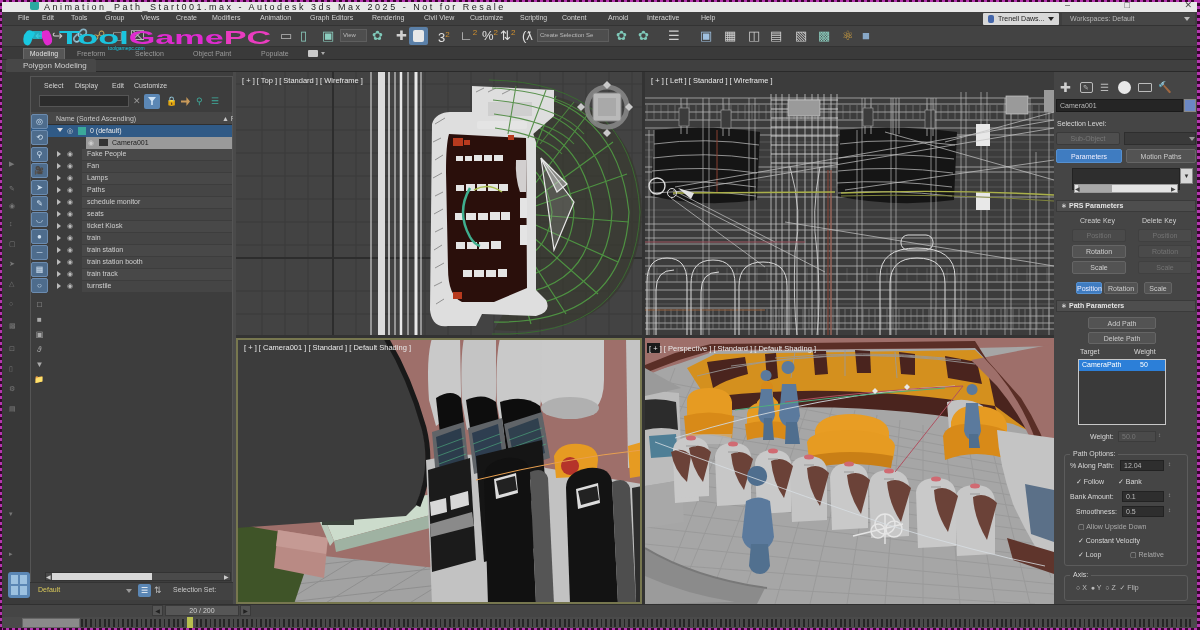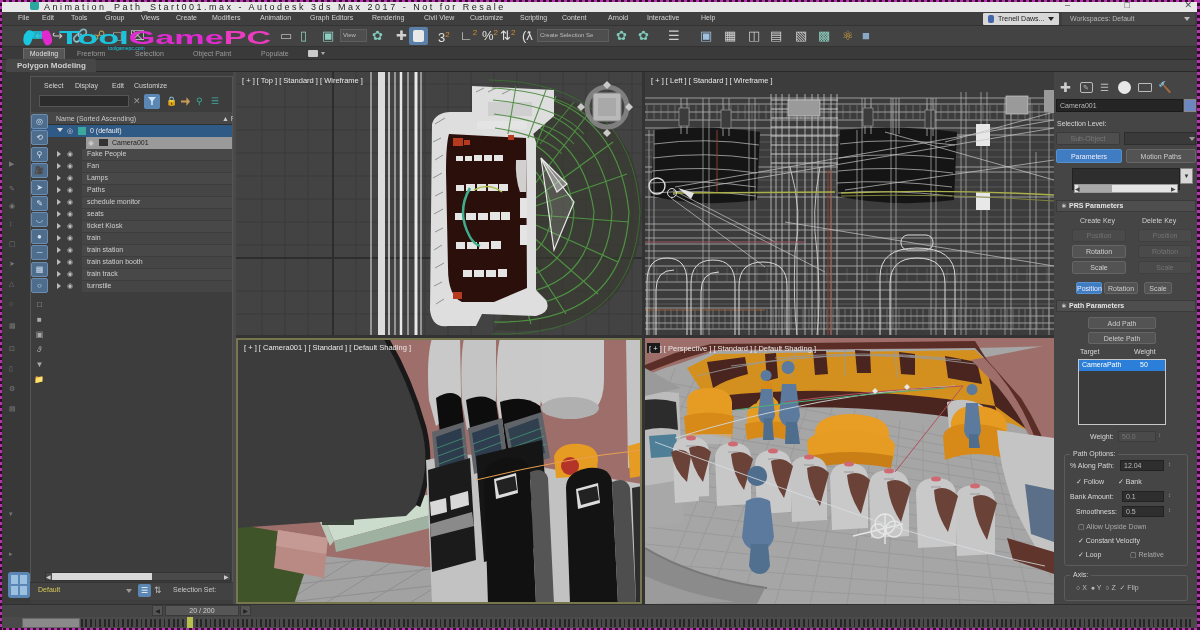--- a/index.html
+++ b/index.html
@@ -9,21 +9,21 @@
 .t7 { font-size:7px; color:#d4d4d4; }
 
 .bord { background:repeating-linear-gradient(90deg,#b535b0 0 3px,#38032f 3px 6px); }
 .bordv { background:repeating-linear-gradient(180deg,#b535b0 0 3px,#38032f 3px 6px); }
 </style>
 </head>
 <body>
 
 <div class="abs" style="left:0;top:0;width:1200px;height:12px;background:#e8e8e8;"></div>
 <div class="abs" style="left:30px;top:1px;width:9px;height:9px;background:#2aa8a0;border-radius:2px;"></div>
-<div class="abs" style="left:44px;top:1.5px;font-size:9px;letter-spacing:2.5px;color:#1a1a1a;white-space:nowrap;">Animation_Path_Start001.max - Autodesk 3ds Max 2017 - Not for Resale</div>
+<div class="abs" style="left:44px;top:1.5px;font-size:9px;letter-spacing:2.5px;color:#1a1a1a;white-space:nowrap;">Animation_Path_Start001.max - Autodesk 3ds Max 2025 - Not for Resale</div>
 <div class="abs" style="left:1065px;top:0px;font-size:9px;color:#444;letter-spacing:26px;white-space:nowrap;">– □ ✕</div>
 
 <div class="abs" style="left:0;top:12px;width:1200px;height:14px;background:#3f3f3f;border-bottom:1px solid #333;"></div>
 <div class="abs t7" id="menubar" style="top:14px;left:0;width:1200px;height:11px;">
     <span style="position:absolute;left:18px;top:0;">File</span>
     <span style="position:absolute;left:42px;top:0;">Edit</span>
     <span style="position:absolute;left:71px;top:0;">Tools</span>
     <span style="position:absolute;left:105px;top:0;">Group</span>
     <span style="position:absolute;left:141px;top:0;">Views</span>
     <span style="position:absolute;left:176px;top:0;">Create</span>
@@ -97,21 +97,21 @@
 <div class="abs" style="left:23px;top:48px;width:42px;height:11px;background:#565656;border:1px solid #6a6a6a;border-bottom:none;color:#e0e0e0;font-size:7px;text-align:center;line-height:10px;">Modeling</div>
 <div class="abs t7" style="left:77px;top:50px;color:#9a9a9a;">Freeform</div>
 <div class="abs t7" style="left:135px;top:50px;color:#9a9a9a;">Selection</div>
 <div class="abs t7" style="left:193px;top:50px;color:#9a9a9a;">Object Paint</div>
 <div class="abs t7" style="left:261px;top:50px;color:#9a9a9a;">Populate</div>
 <div class="abs" style="left:308px;top:50px;width:10px;height:7px;background:#c9c9c9;border-radius:1px;"></div>
 <div class="abs" style="left:321px;top:52px;width:0;height:0;border:2px solid transparent;border-top:3px solid #aaa;"></div>
 
 <div class="abs" style="left:0;top:59px;width:1200px;height:13px;background:#404040;border-top:1px solid #2c2c2c;border-bottom:1px solid #2a2a2a;"></div>
 <div class="abs" style="left:6px;top:59px;width:90px;height:13px;background:#474747;border-radius:2px 2px 0 0;"></div>
-<div class="abs" style="left:17px;top:61px;font-size:8px;font-weight:bold;color:#cfcfcf;">Polygon Modeling</div>
+<div class="abs" style="left:23px;top:61px;font-size:8px;font-weight:normal;color:#cfcfcf;">Polygon Modeling</div>
 
 <div class="abs" style="left:0;top:72px;width:30px;height:532px;background:#383838;"></div>
 <div class="abs" id="leftstrip" style="left:6px;top:90px;width:20px;height:500px;">
     <div style="position:absolute;left:3px;top:70px;color:#777;font-size:7px;">▶</div>
     <div style="position:absolute;left:3px;top:95px;color:#777;font-size:7px;">✎</div>
     <div style="position:absolute;left:3px;top:112px;color:#777;font-size:7px;">◉</div>
     <div style="position:absolute;left:3px;top:130px;color:#777;font-size:7px;">↕</div>
     <div style="position:absolute;left:3px;top:150px;color:#777;font-size:7px;">▢</div>
     <div style="position:absolute;left:3px;top:170px;color:#777;font-size:7px;">➤</div>
     <div style="position:absolute;left:3px;top:190px;color:#777;font-size:7px;">△</div>

